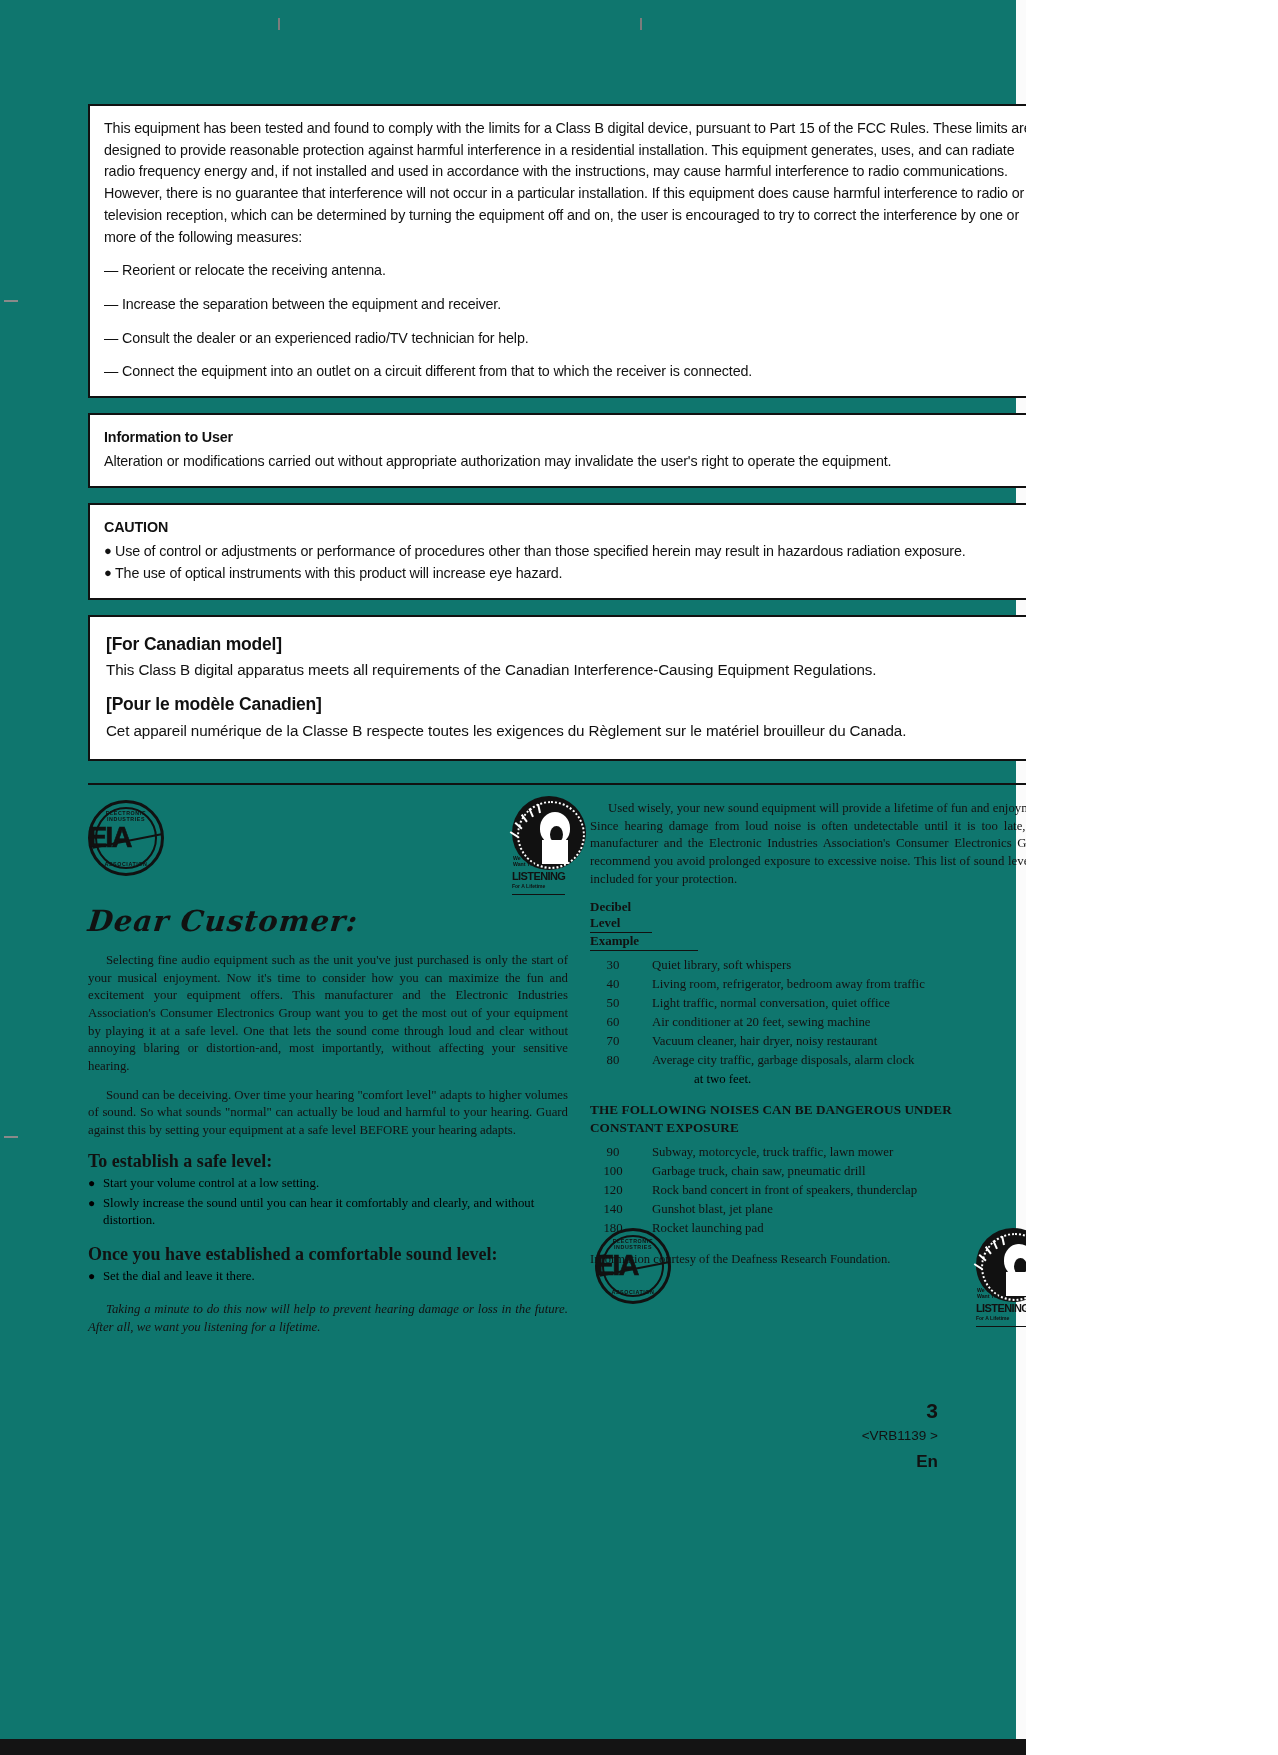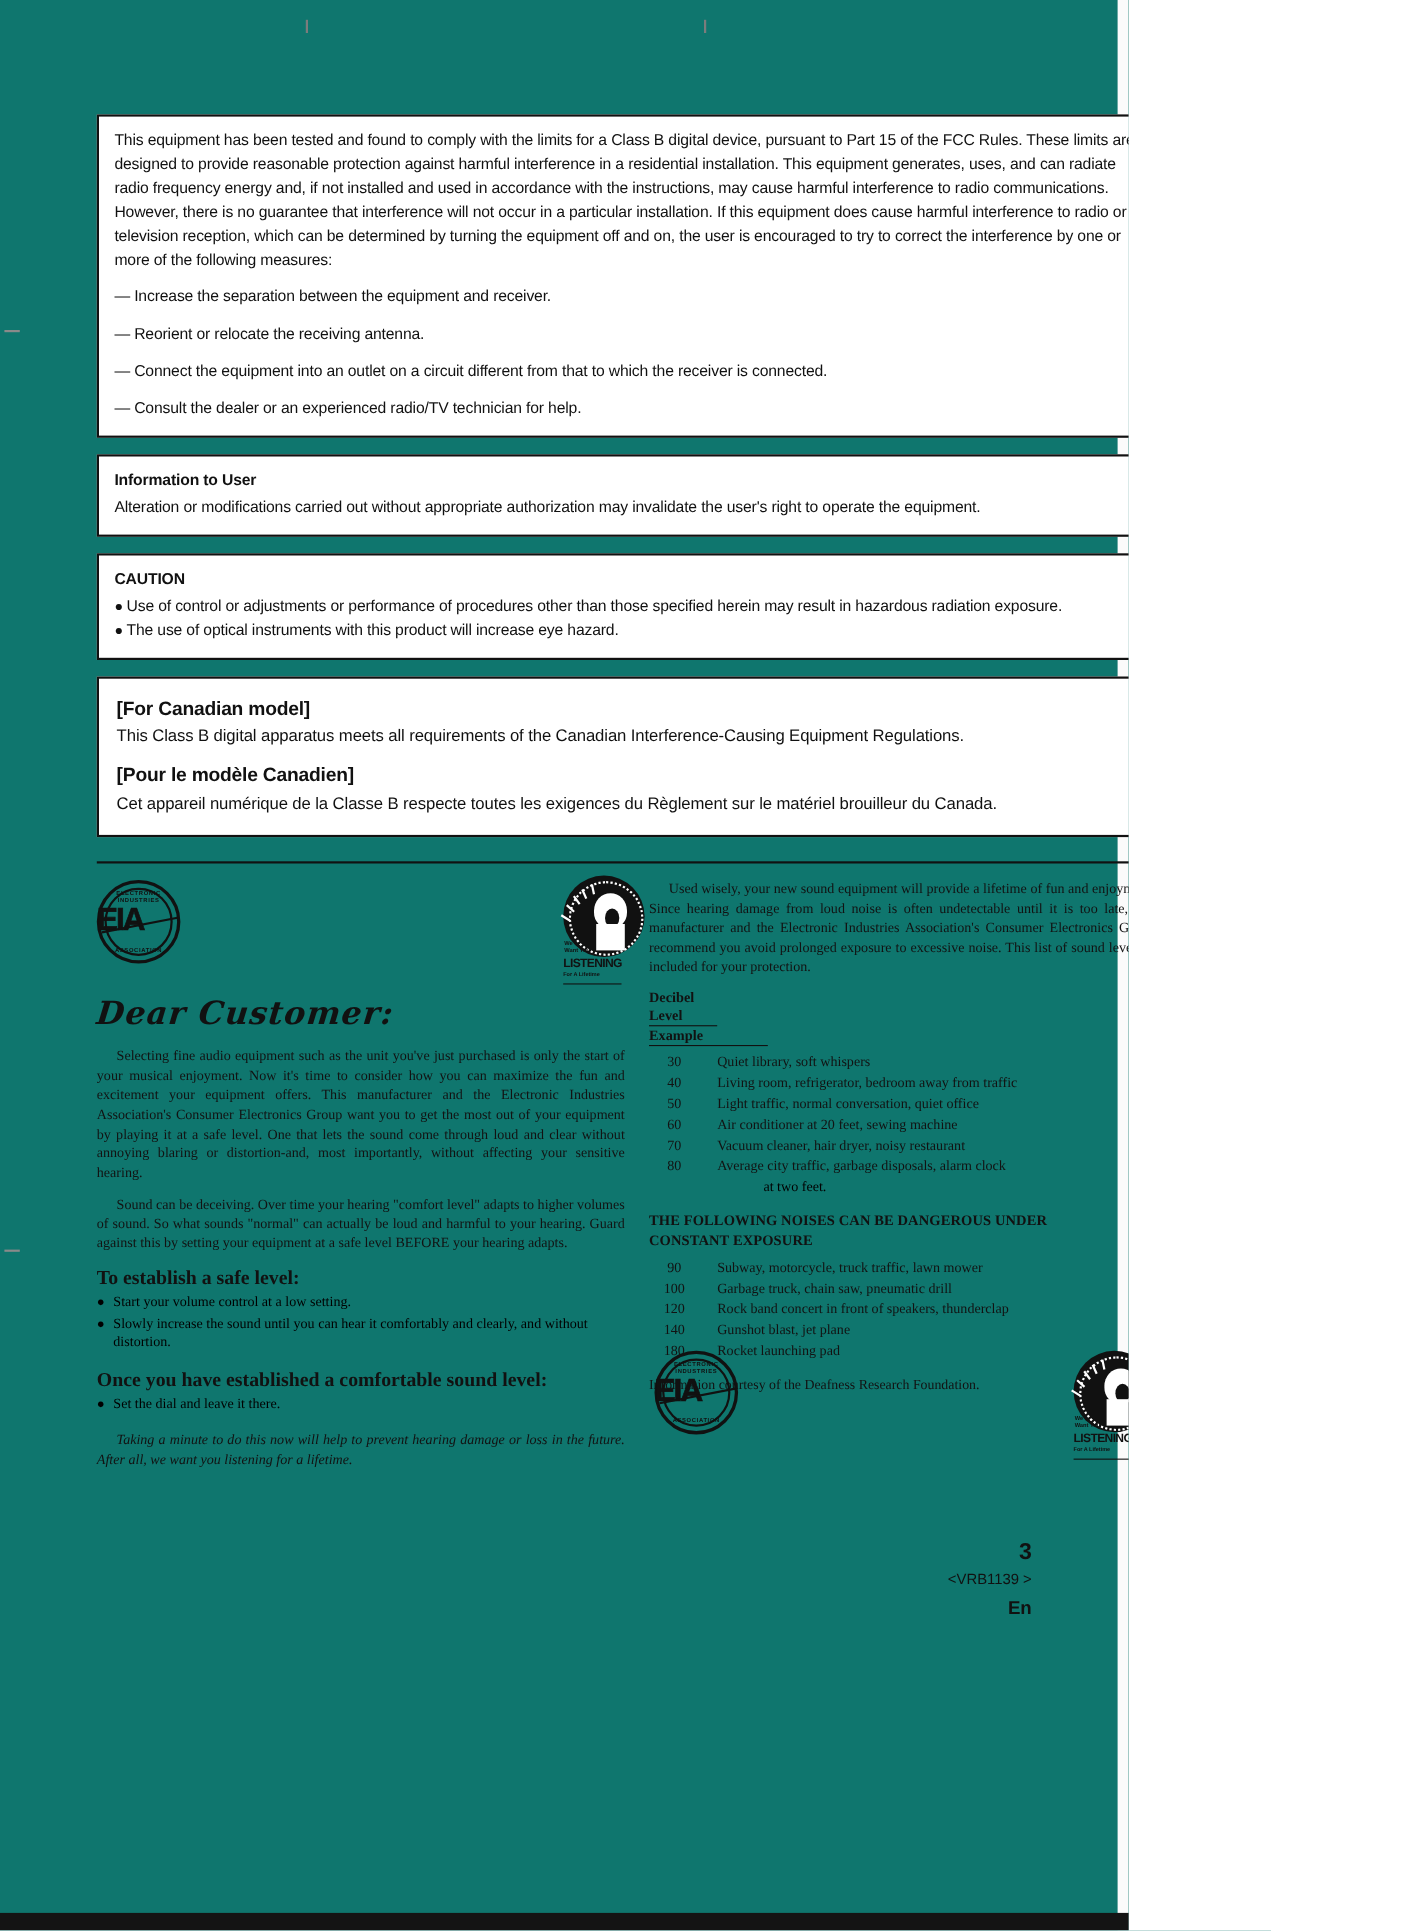--- a/index.html
+++ b/index.html
@@ -374,24 +374,24 @@
   <div class="tick" style="left:278px; top:18px;"></div>
   <div class="tick" style="left:640px; top:18px;"></div>
   <div class="tick-h" style="left:4px; top:300px;"></div>
   <div class="tick-h" style="left:4px; top:1136px;"></div>
   <div class="tick" style="left:1152px; top:16px; height:1320px; width:1px; background:#c9c9c9;"></div>
 
   <div class="sheet">
 
     <div class="notice-box">
       <p class="fcc-main">This equipment has been tested and found to comply with the limits for a Class B digital device, pursuant to Part 15 of the FCC Rules. These limits are designed to provide reasonable protection against harmful interference in a residential installation. This equipment generates, uses, and can radiate radio frequency energy and, if not installed and used in accordance with the instructions, may cause harmful interference to radio communications. However, there is no guarantee that interference will not occur in a particular installation. If this equipment does cause harmful interference to radio or television reception, which can be determined by turning the equipment off and on, the user is encouraged to try to correct the interference by one or more of the following measures:</p>
+      <p class="dash-item">— Reorient or relocate the receiving antenna.</p>
       <p class="dash-item">— Increase the separation between the equipment and receiver.</p>
-      <p class="dash-item">— Reorient or relocate the receiving antenna.</p>
+      <p class="dash-item">— Consult the dealer or an experienced radio/TV technician for help.</p>
       <p class="dash-item">— Connect the equipment into an outlet on a circuit different from that to which the receiver is connected.</p>
-      <p class="dash-item">— Consult the dealer or an experienced radio/TV technician for help.</p>
     </div>
 
     <div class="notice-box">
       <div class="box-title">Information to User</div>
       <p>Alteration or modifications carried out without appropriate authorization may invalidate the user's right to operate the equipment.</p>
     </div>
 
     <div class="notice-box">
       <div class="caution-title">CAUTION</div>
       <div class="bullet-line">

